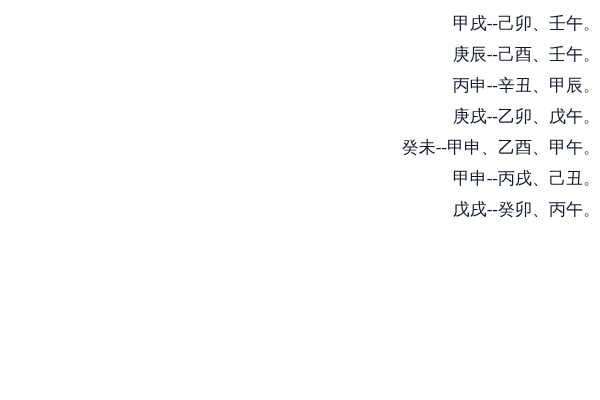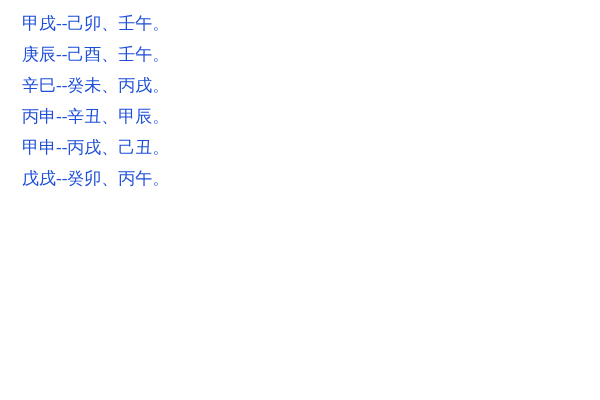--- a/index.html
+++ b/index.html
@@ -18,29 +18,30 @@
     width: 600px;
     height: 400px;
     overflow: hidden;
     padding-top: 8px;
     padding-left: 22px; 
   }
   .ganzhi-line {
     margin: 0;
     height: 31px;
     line-height: 31px;
-    text-align: left;
+    text-align: right;
     font-size: 17px;
-    color: #1d4ed8;
+    color: #0f172a;
     white-space: pre; 
   }
 </style>
 </head>
 <body>
 
 <div class="doc">
   <p class="ganzhi-line">甲戌--己卯、壬午。</p>
   <p class="ganzhi-line">庚辰--己酉、壬午。</p>
-  <p class="ganzhi-line">辛巳--癸未、丙戌。</p>
   <p class="ganzhi-line">丙申--辛丑、甲辰。</p>
+  <p class="ganzhi-line">庚戌--乙卯、戊午。</p>
+  <p class="ganzhi-line">癸未--甲申、乙酉、甲午。</p>
   <p class="ganzhi-line">甲申--丙戌、己丑。</p>
   <p class="ganzhi-line">戊戌--癸卯、丙午。</p>
 </div>
 
 </body></html>

